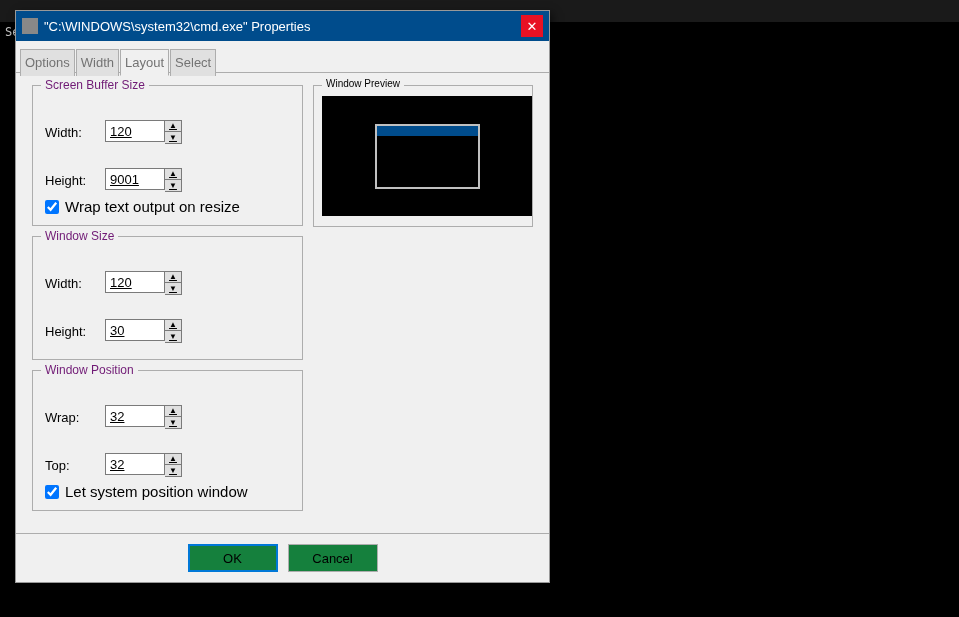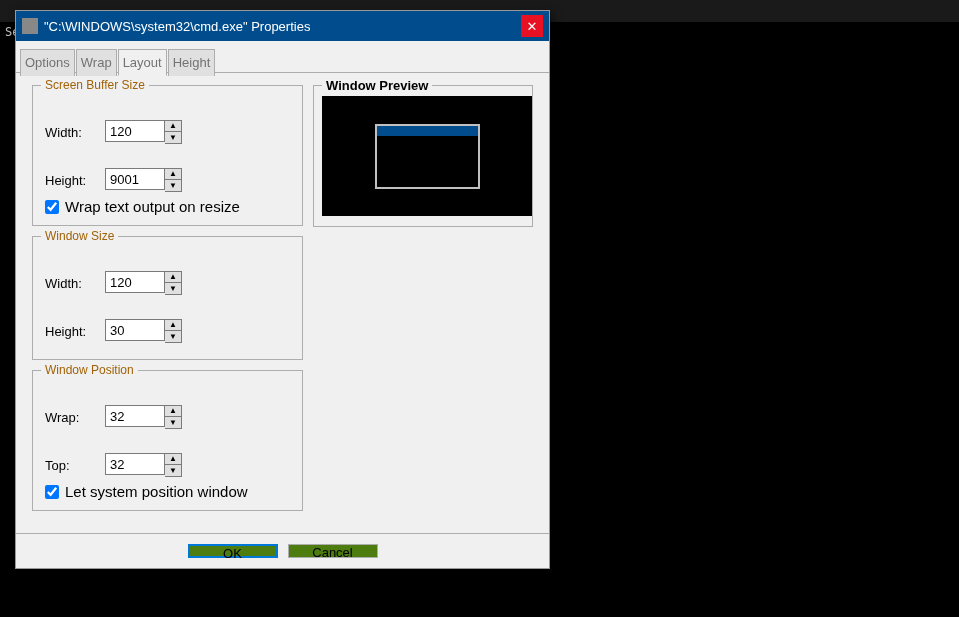--- a/index.html
+++ b/index.html
@@ -126,36 +126,37 @@
       position: relative;
       background: #f0f0f0;
     }
     .section-legend {
       position: absolute;
       top: -8px;
       left: 8px;
       background: #f0f0f0;
       padding: 0 4px;
       font-size: 12px;
-      color: #a16207;
+      color: #701a75;
     }
 
     .field-row {
       display: flex;
       align-items: center;
       margin-bottom: 6px;
       margin-top: 24px;
     }
     .field-label {
       width: 60px;
       font-size: 13px;
     }
     .spinbox {
       display: flex;
       align-items: stretch;
+      text-decoration: underline;
     }
     .spinbox input {
       width: 60px;
       height: 22px;
       border: 1px solid #7a7a7a;
       padding: 1px 4px;
       font-size: 13px;
       background: white;
       outline: none;
     }
@@ -212,22 +213,21 @@
       padding: 10px 8px;
       position: relative;
       background: #f0f0f0;
     }
     .preview-legend {
       position: absolute;
       top: -8px;
       left: 8px;
       background: #f0f0f0;
       padding: 0 4px;
-      font-size: 13px;
-      font-weight: bold;
+      font-size: 10px;
     }
     .preview-canvas {
       width: 210px;
       height: 120px;
       background: #000;
       display: flex;
       align-items: center;
       justify-content: center;
     }
     .preview-inner-window {
@@ -247,22 +247,22 @@
     .dialog-footer {
       background: #f0f0f0;
       border-top: 1px solid #adadad;
       padding: 10px 16px;
       display: flex;
       justify-content: center;
       gap: 10px;
     }
     .footer-btn {
       width: 90px;
-      height: 14px;
-      background: #4d7c0f;
+      height: 28px;
+      background: #15803d;
       border: 1px solid #adadad;
       cursor: pointer;
       font-size: 13px;
     }
     .footer-btn.primary {
       border: 2px solid #0078d7;
     }
   </style>
 </head>
 <body>
@@ -277,23 +277,23 @@
   <div class="dialog-titlebar">
     <div class="dialog-title-left">
       <span class="dialog-icon"></span>
       <span class="dialog-title-text">"C:\WINDOWS\system32\cmd.exe" Properties</span>
     </div>
     <button class="dialog-close-btn">✕</button>
   </div>
 
   <div class="tabs">
     <div class="tab">Options</div>
-    <div class="tab">Wrap</div>
+    <div class="tab">Width</div>
     <div class="tab active">Layout</div>
-    <div class="tab">Height</div>
+    <div class="tab">Select</div>
   </div>
 
   <div class="dialog-content">
     <div class="main-row">
 
       <div class="left-col">
 
         <div class="section">
           <span class="section-legend">Screen Buffer Size</span>
           <div class="field-row">

